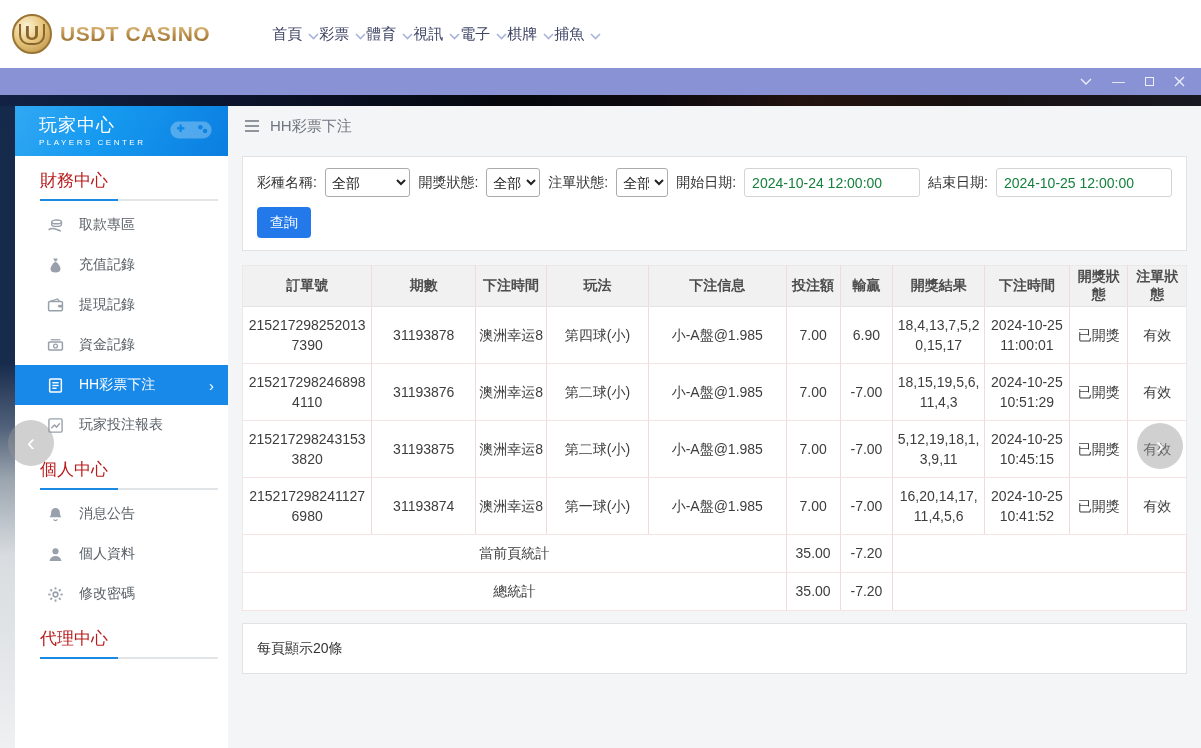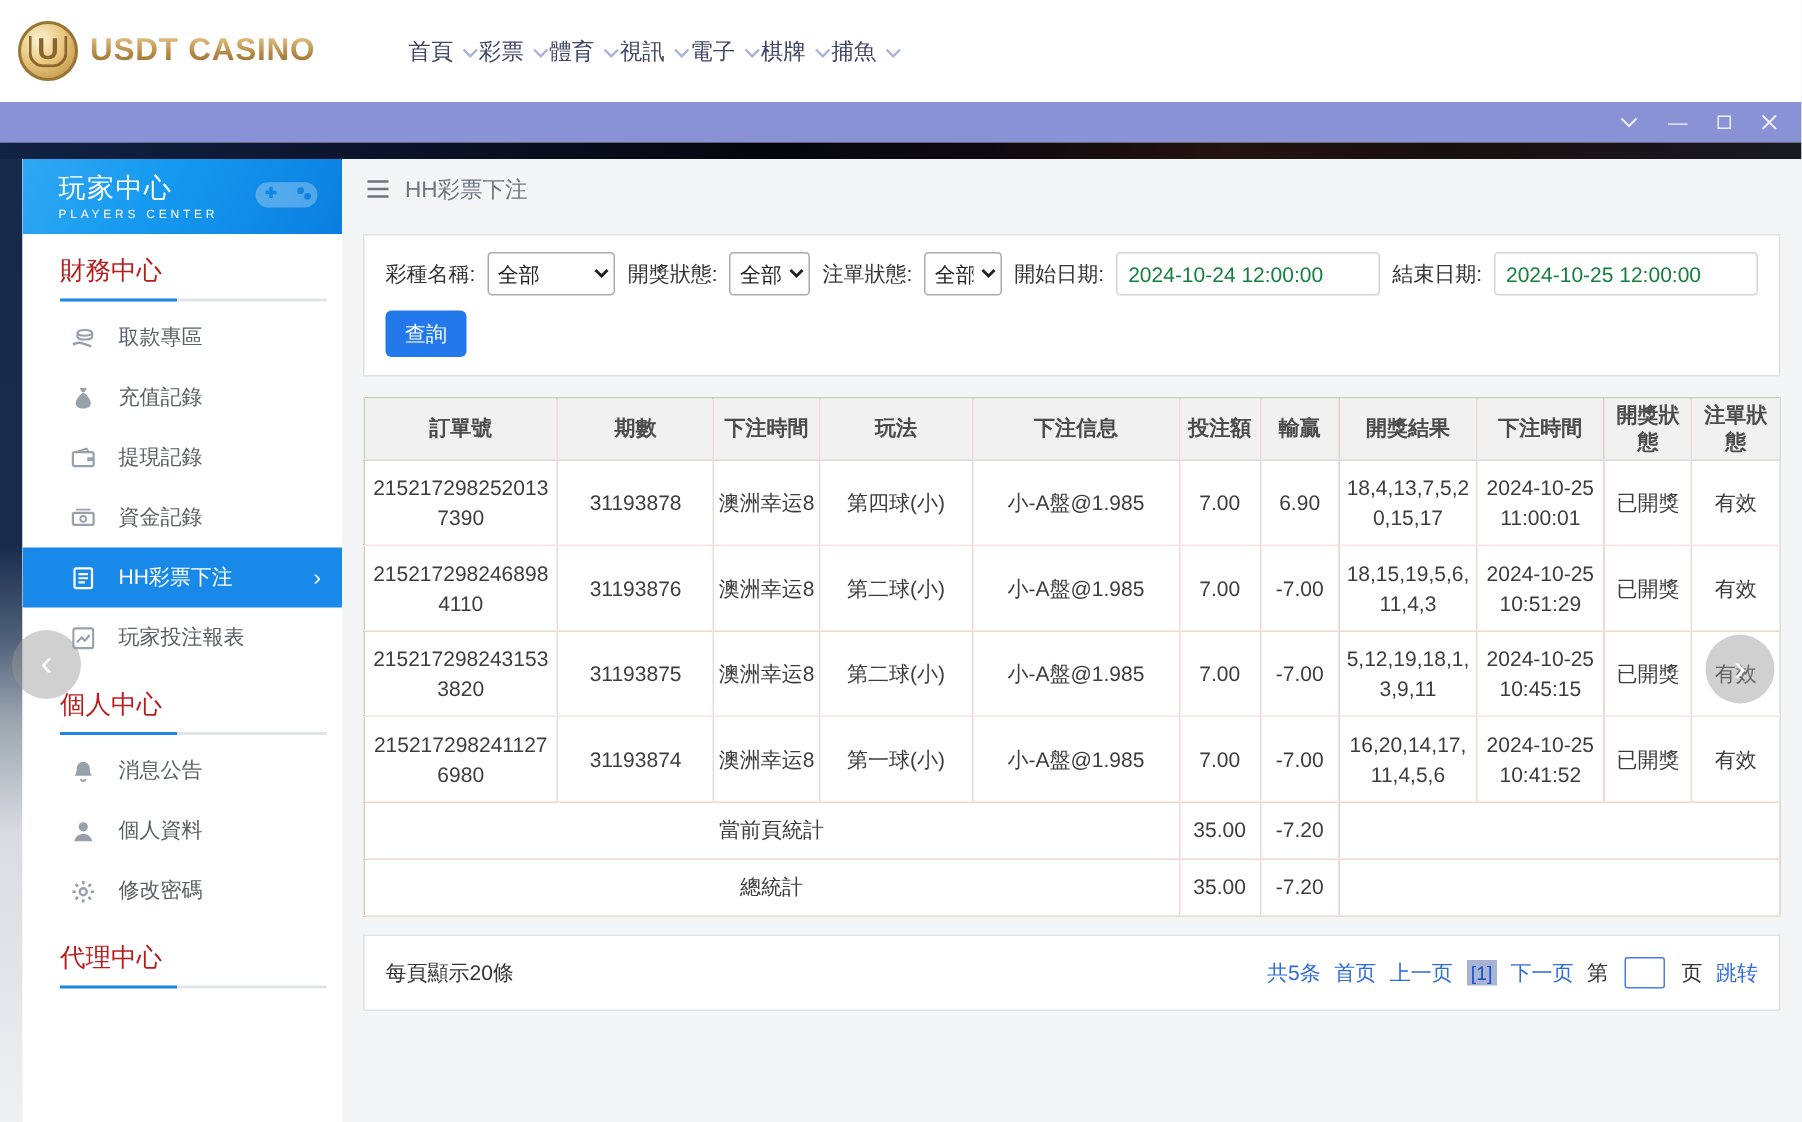--- a/index.html
+++ b/index.html
@@ -431,30 +431,19 @@
                 <td>35.00</td>
                 <td>-7.20</td>
                 <td colspan="4" class="sum-empty"></td>
               </tr>
             </tbody>
           </table>
       </section>
 
       <section class="pager">
         <span>每頁顯示20條</span>
-        <div class="pright">
-          <span class="blue">共5条</span>
-          <a>首页</a>
-          <a>上一页</a>
-          <span class="curpage">[1]</span>
-          <a>下一页</a>
-          <span>第</span>
-          <input class="jumpinput" value="" style="">
-          <span>页</span>
-          <a>跳转</a>
-        </div>
       </section>
     </main>
 
     <button class="scrollcircle left">‹</button>
     <button class="scrollcircle right">›</button>
   </div>
 </div>
 
 </body></html>

